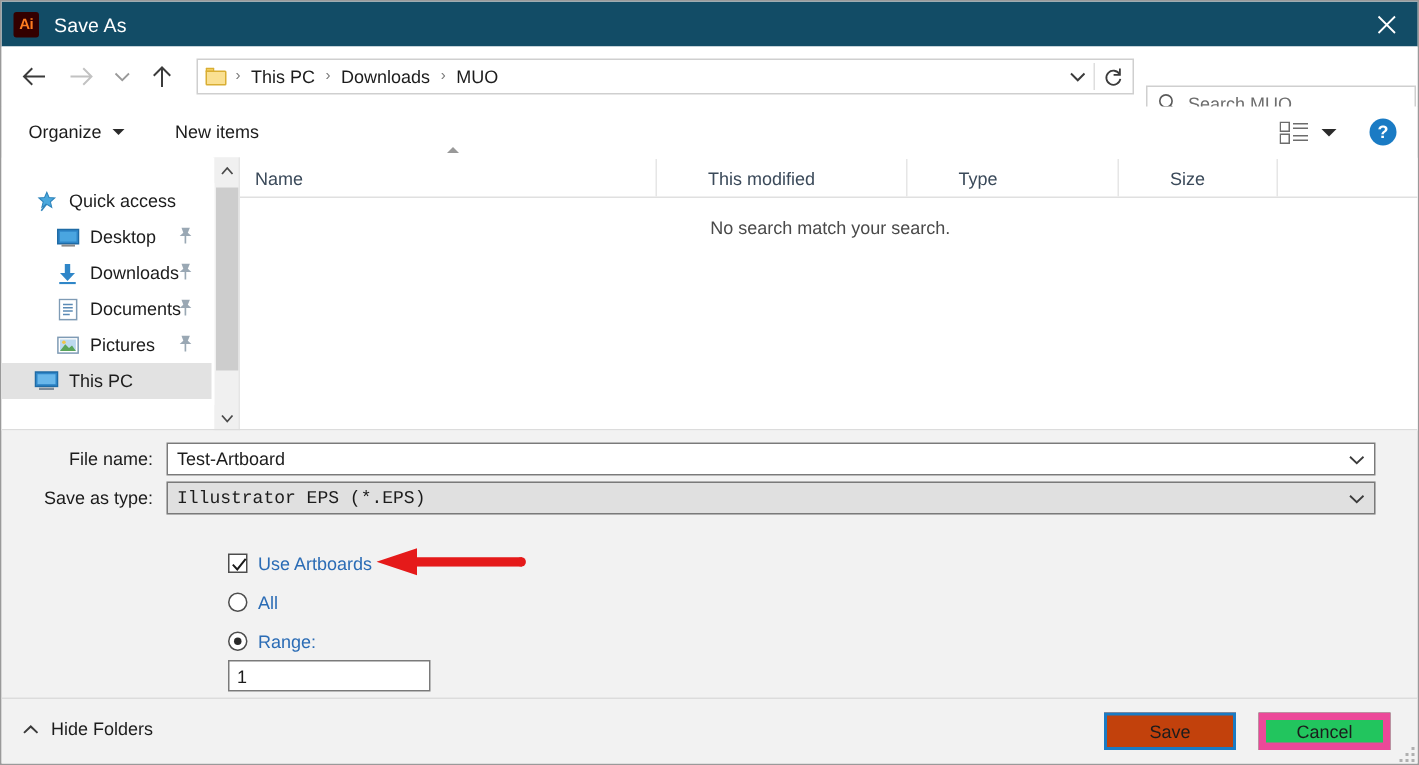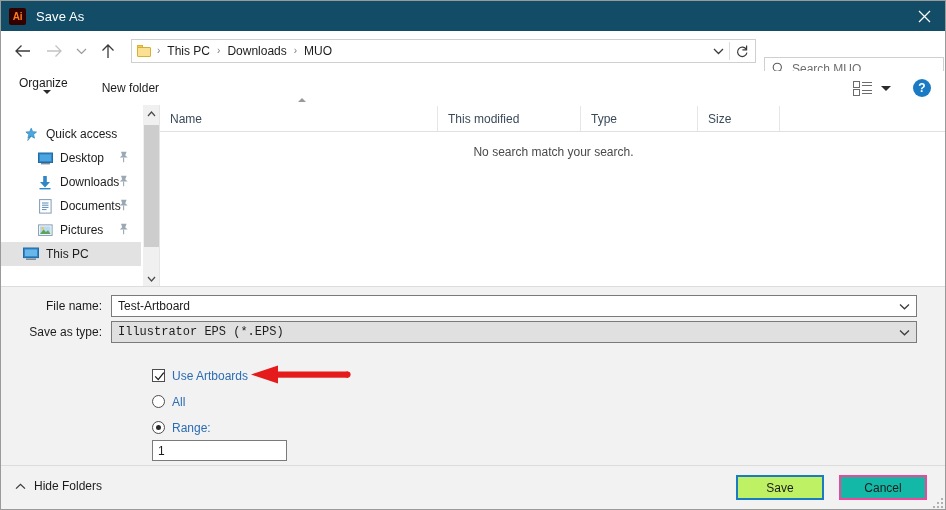--- a/index.html
+++ b/index.html
@@ -202,21 +202,21 @@
     align-items: center;
   }
   .tb-item {
     font-size: 12px;
     color: #1c1c1c;
     display: flex;
     align-items: center;
     height: 24px;
     padding: 0 6px;
   }
-  .tb-item.organize { margin-left: 12px; flex-direction: column; }
+  .tb-item.organize { margin-left: 12px; }
   .tb-item.newfolder { margin-left: 22px; }
   .tb-caret {
     margin-left: 7px;
     width: 0; height: 0;
     border-left: 4px solid transparent;
     border-right: 4px solid transparent;
     border-top: 4px solid #2b2b2b;
   }
   .tb-right {
     position: absolute;
@@ -326,20 +326,21 @@
     background: #ffffff;
   }
   .col-head {
     position: absolute;
     left: 0; top: 0;
     width: 787px;
     height: 26px;
     border-bottom: 1px solid #e0e0e0;
     display: flex;
     align-items: flex-end;
+    gap: 24px;
   }
   .col {
     height: 25px;
     box-sizing: border-box;
     border-right: 1px solid #e6e6e6;
     font-size: 12px;
     color: #3b4a5a;
     padding-left: 10px;
     display: flex;
     align-items: center;
@@ -508,26 +509,26 @@
     position: absolute;
     top: 9px;
     width: 88px;
     height: 25px;
     box-sizing: border-box;
     font-size: 12px;
     color: #1c1c1c;
     display: flex;
     align-items: center;
     justify-content: center;
-    background: #14b8a6;
-    border: 2px solid #ec4899;
+    background: #22c55e;
+    border: 5px solid #ec4899;
   }
   .btn.save {
     right: 123px;
-    background: #bef264;
+    background: #c2410c;
     border: 2px solid #1a7bc4;
   }
   .btn.cancel { right: 20px; }
   .grip {
     position: absolute;
     right: 3px;
     bottom: 3px;
     width: 11px;
     height: 11px;
   }
@@ -610,21 +611,21 @@
       <div class="search-ph">Search MUO</div>
     </div>
   </div>
 
   <div class="toolbar">
     <div class="tb-item organize">
       <span>Organize</span>
       <span class="tb-caret"></span>
     </div>
     <div class="tb-item newfolder">
-      <span>New folder</span>
+      <span>New items</span>
     </div>
 
     <div class="tb-right">
       <div class="view-ico">
         <svg width="20" height="15" viewBox="0 0 20 15" aria-hidden="true">
           <rect x="0.5" y="0.5" width="6" height="6" stroke="#6c6c6c" stroke-width="1" fill="none"></rect>
           <rect x="0.5" y="8.5" width="6" height="6" stroke="#6c6c6c" stroke-width="1" fill="none"></rect>
           <path d="M9 1.5 H19 M9 4.5 H19 M9 9.5 H19 M9 12.5 H19" stroke="#6c6c6c" stroke-width="1"></path>
         </svg>
       </div>

